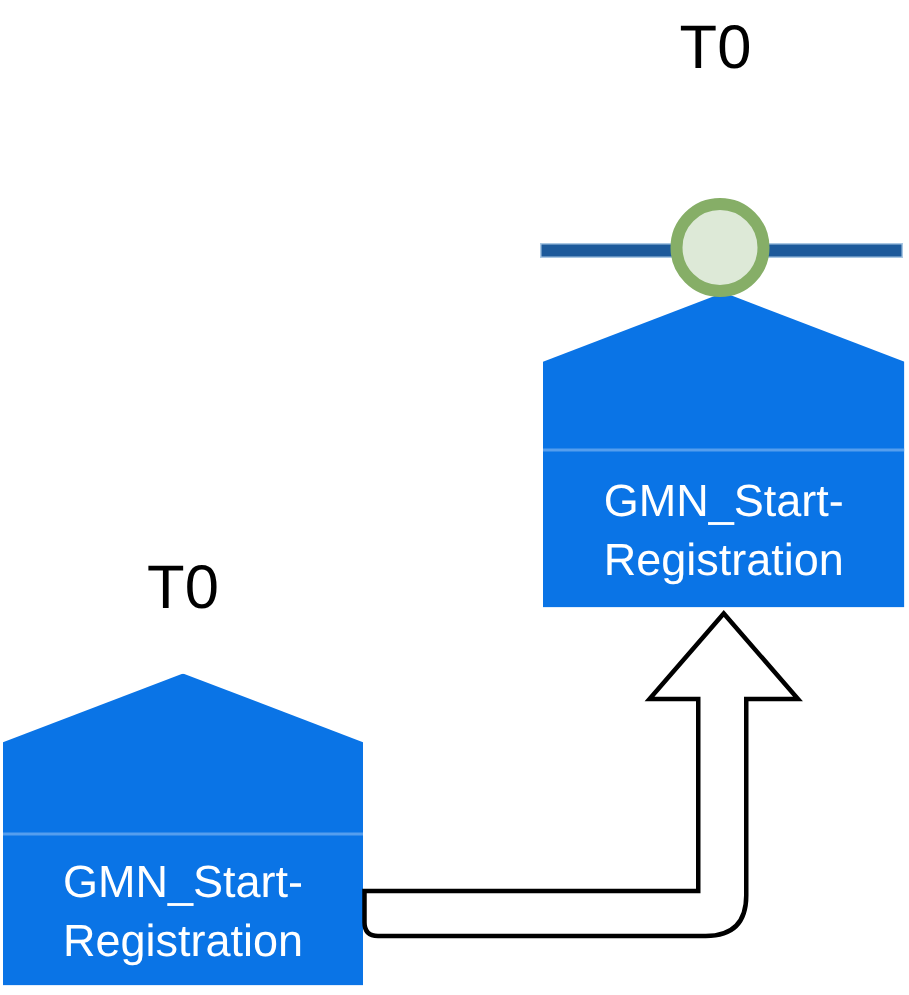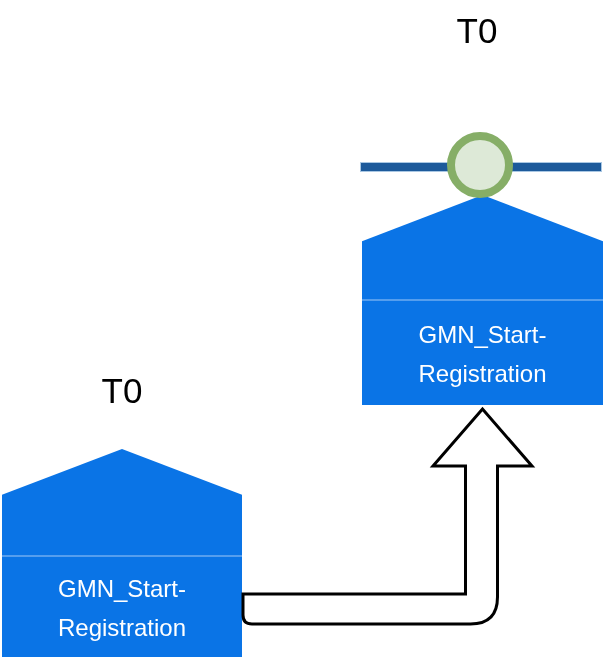--- a/index.html
+++ b/index.html
@@ -10,21 +10,21 @@
     height: 663px;
     background: var(--canvas-bg, #ffffff);
     font-family: "Liberation Sans", "DejaVu Sans", sans-serif;
     overflow: hidden;
   }
 
   .t0-label {
     position: absolute;
     width: 120px;
     text-align: center;
-    font-size: 35px;
+    font-size: 41px;
     line-height: 38px;
     color: var(--label-text, #000000);
     white-space: nowrap;
   }
   .t0-target { left: 417px; top: 12px; }
   .t0-source { left: 62px;  top: 372px; }
 
   .timeline-line {
     position: absolute;
     left: 360px; top: 162px;
@@ -62,21 +62,21 @@
   .node-label {
     position: absolute;
     left: 0; width: 100%;
     display: flex;
     flex-direction: column;
     align-items: center;
     justify-content: center;
     box-sizing: border-box;
     padding-top: 4px;
     color: var(--node-text, #ffffff);
-    font-size: 24px;
+    font-size: 30px;
     line-height: 39px;
     text-align: center;
     white-space: nowrap;
   }
   .node-target .node-label { top: 104px; height: 106px; }
   .node-source .node-label { top: 106px; height: 102px; }
 
   .flow-arrow {
     position: absolute;
     left: 0; top: 0;

